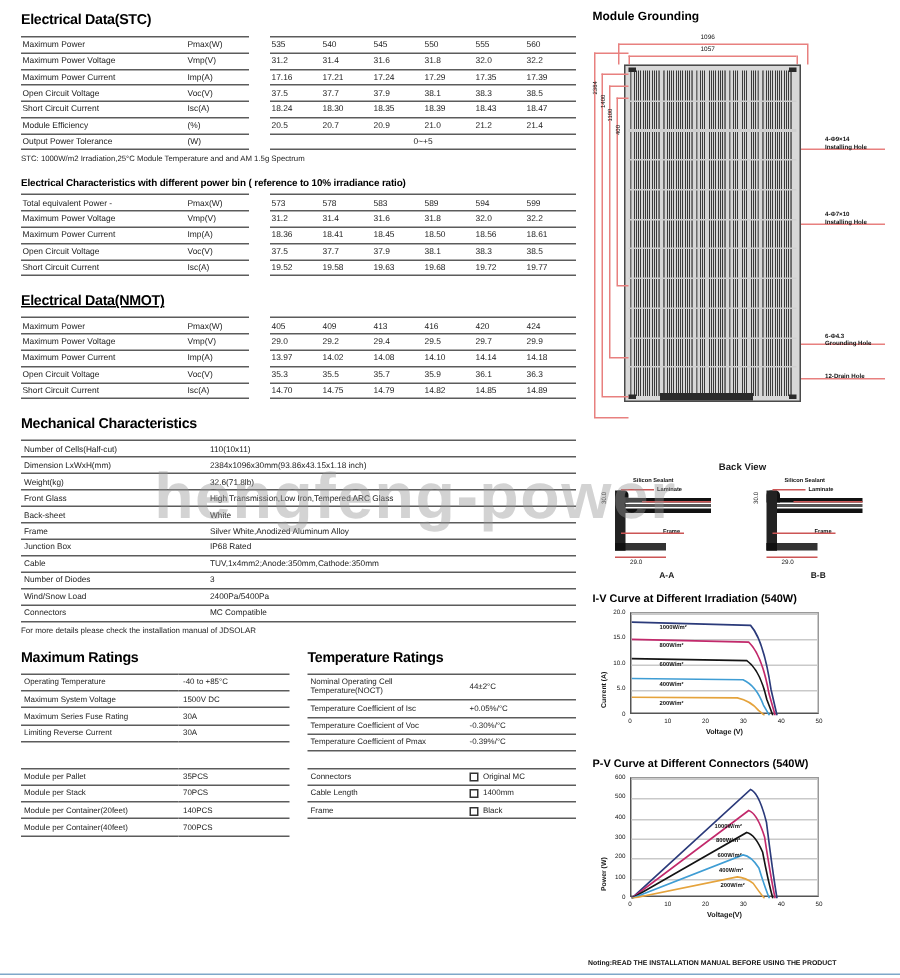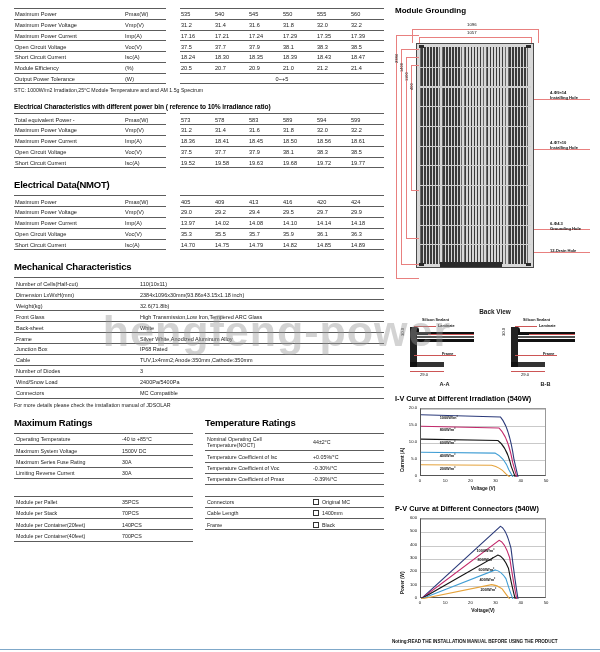--- a/index.html
+++ b/index.html
@@ -131,20 +131,21 @@
     display:flex; align-items:center; justify-content:center;
   }
 </style>
 </head>
 <body>
 
 <div class="page">
 
   <div class="left-col">
 
+    <h2 class="sec">Electrical Data(STC)</h2>
     <table class="spec">
       <tbody id="stc-body">
           <tr>
             <td class="lbl">Maximum Power</td>
             <td class="unit">Pmax(W)</td>
             <td class="gap"></td>
             <td class="val">535</td>
             <td class="val">540</td>
             <td class="val">545</td>
             <td class="val">550</td>
@@ -270,21 +271,21 @@
             <td class="val">19.52</td>
             <td class="val">19.58</td>
             <td class="val">19.63</td>
             <td class="val">19.68</td>
             <td class="val">19.72</td>
             <td class="val">19.77</td>
           </tr>
         </tbody>
     </table>
 
-    <h2 class="sec" style="margin-top:11px;">Electrical Data(NMOT)</h2>
+    <h2 class="sec" style="margin-top:11px;text-decoration:underline;">Electrical Data(NMOT)</h2>
     <table class="spec">
       <tbody id="nmot-body">
           <tr>
             <td class="lbl">Maximum Power</td>
             <td class="unit">Pmax(W)</td>
             <td class="gap"></td>
             <td class="val">405</td>
             <td class="val">409</td>
             <td class="val">413</td>
             <td class="val">416</td>

